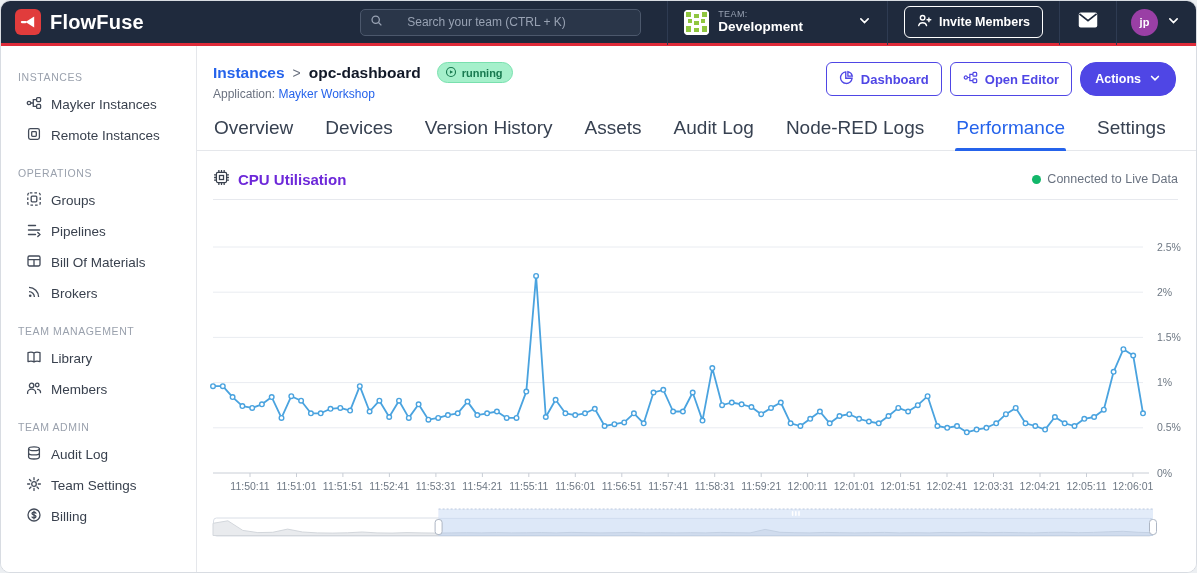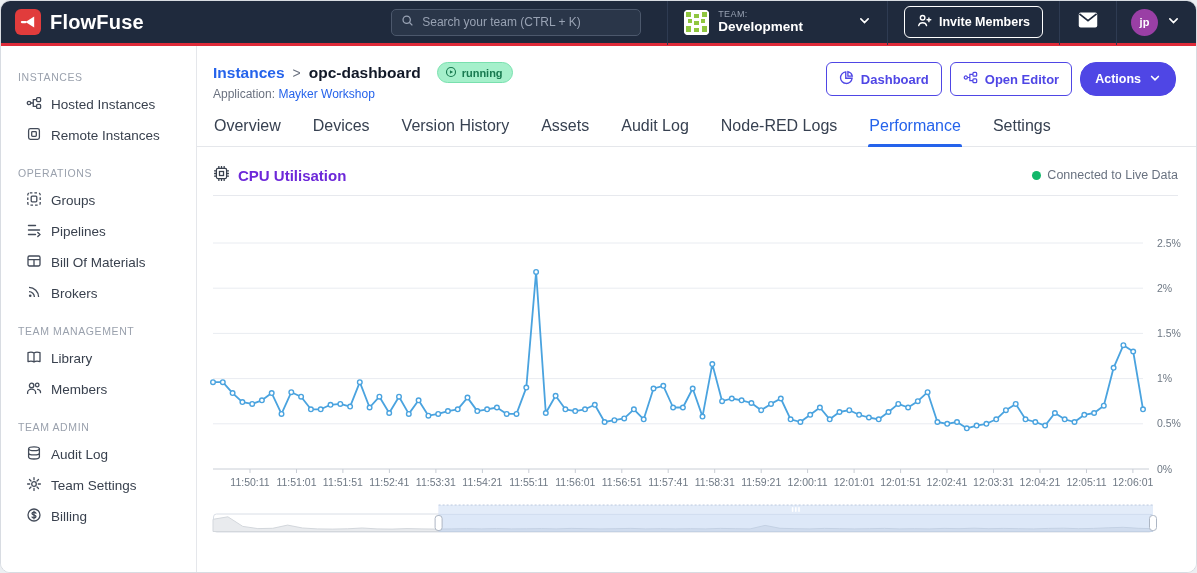--- a/index.html
+++ b/index.html
@@ -8,22 +8,22 @@
   .app { position:absolute; inset:0; background:#fff; border-radius:10px; border:1px solid #d8dce2;
          overflow:hidden; display:flex; flex-direction:column; }
 
   
   .navbar { height:45px; flex:0 0 45px; background:#1f2a3d; border-bottom:3px solid #df2b39;
             display:flex; align-items:center; padding:0 0 0 14px; color:#fff; }
   .brand { display:flex; align-items:center; gap:9px; }
   .brand-logo { width:26px; height:26px; border-radius:6px; background:#e13c3c; display:flex;
                 align-items:center; justify-content:center; }
   .brand-name { font-size:20px; font-weight:700; letter-spacing:.2px; }
-  .nav-search { margin-left:auto; width:250px; height:27px; background:#2a3649; border:1px solid #4c586c;
-                border-radius:5px; display:flex; align-items:center; gap:8px; padding:0 9px; color:#98a2b3; }
+  .nav-search { margin-left:auto; width:281px; height:27px; background:#2a3649; border:1px solid #4c586c;
+                border-radius:5px; display:flex; align-items:center; gap:24px; padding:0 9px; color:#98a2b3; }
   .nav-search input { background:transparent; border:none; outline:none; color:#cdd4de; font-size:12px;
                 width:100%; font-family:"Liberation Sans", sans-serif; }
   .nav-search input::placeholder { color:#98a2b3; }
   .nav-sep { width:1px; height:45px; background:#2e3b52; }
   .nav-right { display:flex; align-items:center; margin-left:26px; height:100%; }
   .team-block { display:flex; align-items:center; gap:9px; padding:0 16px; height:100%; cursor:pointer; }
   .team-avatar { width:25px; height:25px; border-radius:4px; background:#fff; overflow:hidden; }
   .team-texts { display:flex; flex-direction:column; line-height:1.15; }
   .team-label { font-size:9px; color:#97a1b2; letter-spacing:.4px; }
   .team-name { font-size:13.5px; font-weight:600; color:#fff; }
@@ -62,21 +62,21 @@
   .head-actions { margin-left:auto; display:flex; gap:8px; }
   .btn-outline { display:flex; align-items:center; gap:7px; background:#fff; border:1px solid #4f46e5;
                  color:#4f46e5; font-size:13px; font-weight:700; border-radius:6px; padding:7px 12px;
                  cursor:pointer; font-family:"Liberation Sans", sans-serif; }
   .btn-solid { display:flex; align-items:center; gap:8px; background:#4f46e5; border:1px solid #4f46e5;
                color:#fff; font-size:12.5px; font-weight:700; border-radius:16px; padding:7px 14px;
                cursor:pointer; font-family:"Liberation Sans", sans-serif; }
 
   
   .tabs-row { display:flex; gap:30px; padding:16px 20px 0 16px; border-bottom:1px solid #e5e7eb; }
-  .tab { background:none; border:none; font-family:"Liberation Sans", sans-serif; font-size:16px;
+  .tab { background:none; border:none; font-family:"Liberation Sans", sans-serif; font-size:19px;
          color:#374151; padding:0 1px 11px 1px; cursor:pointer; position:relative; }
   .tab.active { color:#2563eb; font-weight:500; }
   .tab.active::after { content:""; position:absolute; left:0; right:0; bottom:-1px; height:3px;
                        background:#2563eb; border-radius:2px 2px 0 0; }
 
   
   .chart-section { padding:14px 18px 0 16px; }
   .chart-title-row { display:flex; align-items:center; padding:4px 0 10px 0; border-bottom:1px solid #e7e9ee; }
   .chart-title { display:flex; align-items:center; gap:8px; font-size:15px; font-weight:700; color:#6d28d9; }
   .chart-title .ic { color:#39414e; }
@@ -180,21 +180,21 @@
 
       <div class="side-section">
         <div class="side-header">INSTANCES</div>
         <div class="side-item">
           <span class="ic"><svg width="16" height="16" viewBox="0 0 16 16" fill="none" stroke="currentColor" stroke-width="1.3">
                 <circle cx="3" cy="8" r="1.7"></circle>
                 <rect x="10.6" y="2.6" width="4" height="4" rx="1"></rect>
                 <rect x="10.6" y="9.4" width="4" height="4" rx="1"></rect>
                 <path d="M4.7 8 h2.6 M7.3 8 V4.6 H10.6 M7.3 8 V11.4 H10.6"></path>
               </svg></span>
-          <span>Hosted Instances</span>
+          <span>Mayker Instances</span>
         </div>
         <div class="side-item">
           <span class="ic"><svg width="16" height="16" viewBox="0 0 16 16" fill="none" stroke="currentColor" stroke-width="1.3">
                 <rect x="2.6" y="2.6" width="10.8" height="10.8" rx="1.8"></rect>
                 <rect x="5.7" y="5.7" width="4.6" height="4.6" rx="0.8"></rect>
               </svg></span>
           <span>Remote Instances</span>
         </div>
       </div>
 

